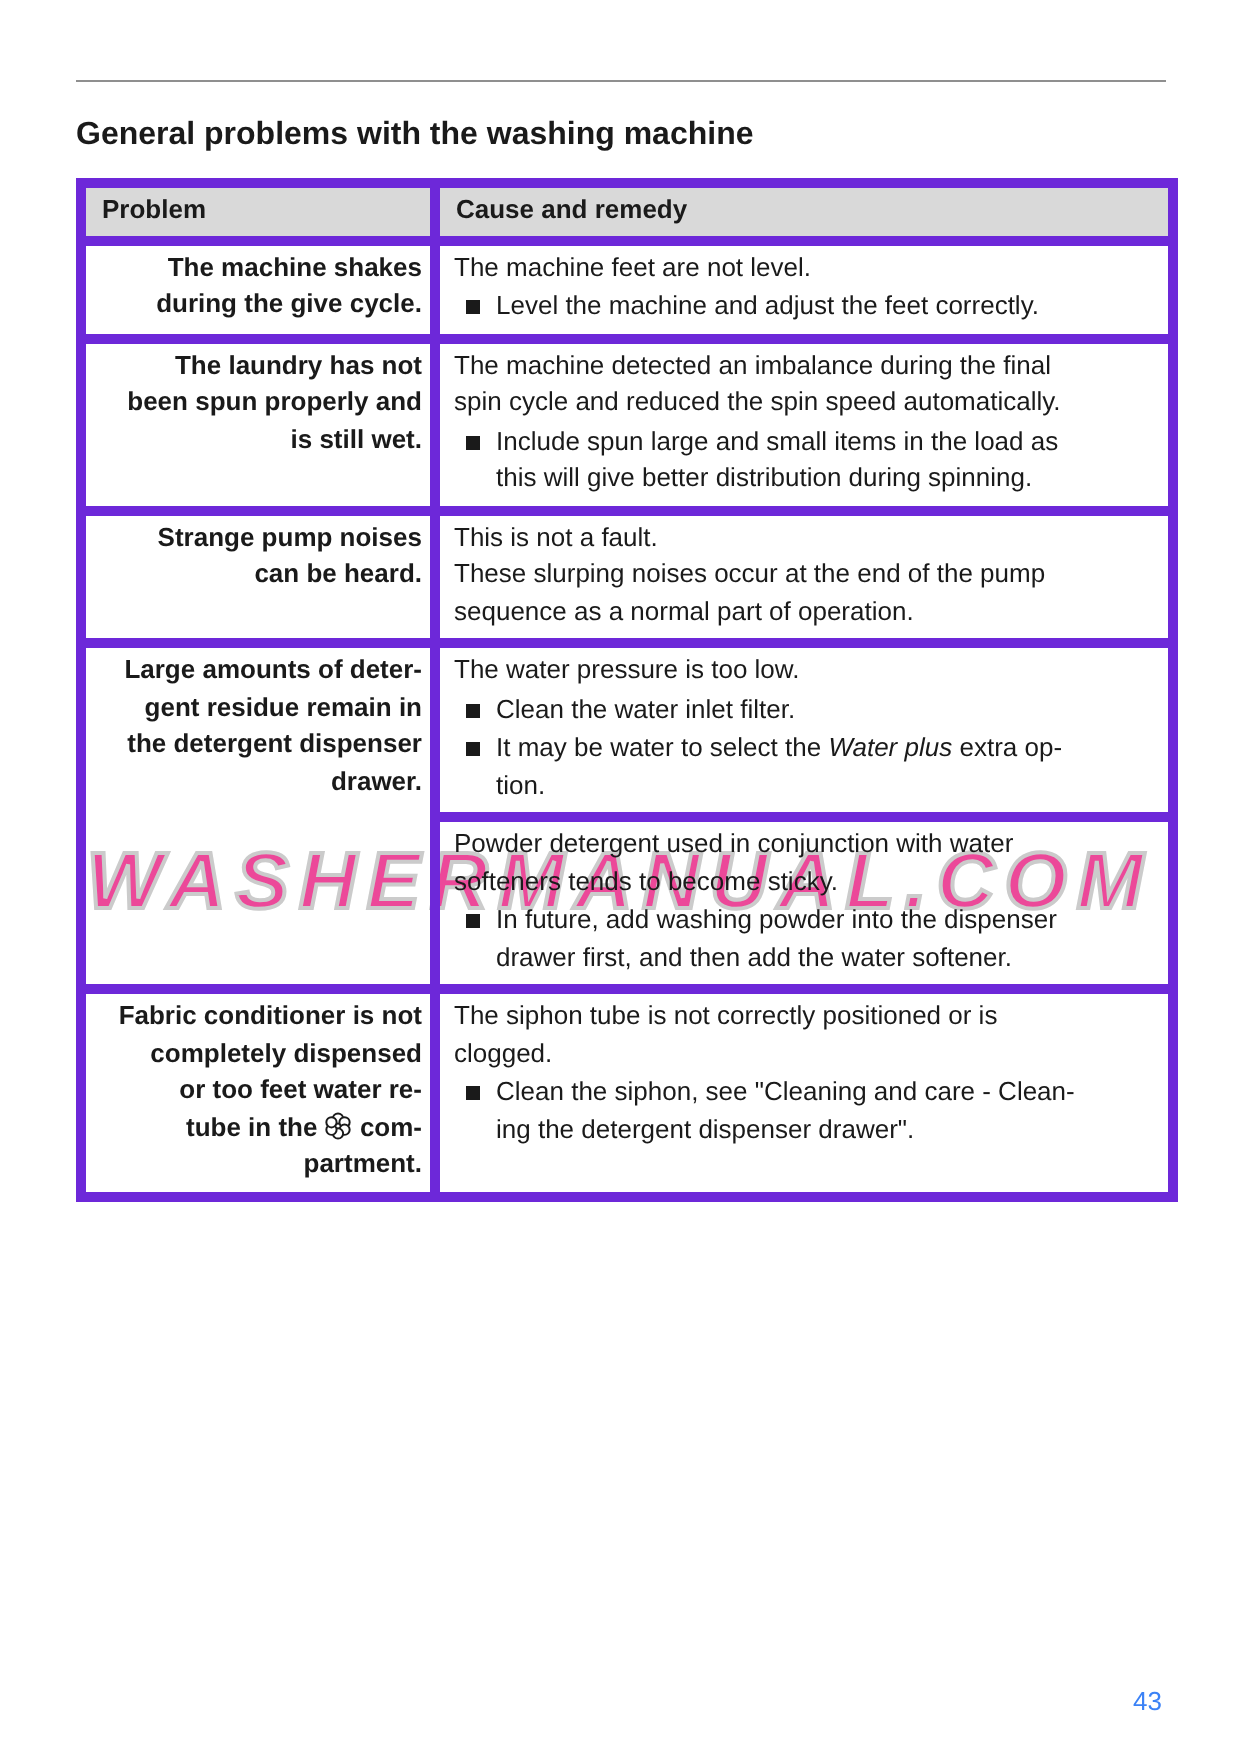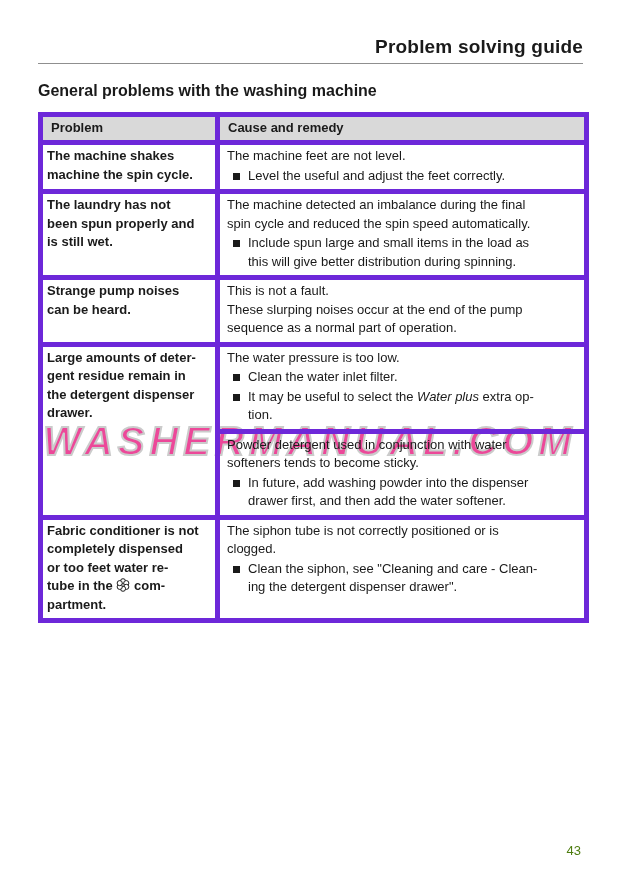--- a/index.html
+++ b/index.html
@@ -50,20 +50,21 @@
   }
   table.problems th {
     background: #d9d9d9;
     text-align: left;
     font-weight: bold;
     padding: 2px 8px 3px 8px;
   }
   td.prob {
     font-weight: bold;
     padding: 2px 4px 4px 4px;
+    text-align: right;
   }
   td.cause {
     padding: 2px 6px 4px 7px;
   }
   .ln { white-space: nowrap; }
   .bullet {
     display: flex;
     align-items: flex-start;
     margin-top: 1px;
   }
@@ -93,57 +94,56 @@
     letter-spacing: 5px;
     color: #ec4899;
     -webkit-text-stroke: 2px #cbcbcb;
   }
   .page-number {
     position: absolute;
     z-index: 2;
     right: 39px;
     bottom: 21px;
     font-size: 13px;
-    color: #4d7c0f;
+    color: #3b82f6;
   }
 </style>
 </head>
 <body>
 
 <div class="watermark">WASHERMANUAL.COM</div>
 
 <div class="content">
 
-  <h1 class="header-title">Problem solving guide</h1>
   <div class="rule"></div>
 
   <h2 class="section-title">General problems with the washing machine</h2>
 
   <table class="problems">
     <colgroup>
       <col style="width:177px">
       <col style="width:369px">
     </colgroup>
     <tbody>
         <tr>
       <th>Problem</th>
       <th>Cause and remedy</th>
     </tr>
 
     <tr>
       <td class="prob">
         <div class="ln">The machine shakes</div>
-        <div class="ln">machine the spin cycle.</div>
+        <div class="ln">during the give cycle.</div>
       </td>
       <td class="cause">
         <div class="ln">The machine feet are not level.</div>
         <div class="bullet">
           <span class="sq"></span>
           <div class="btxt">
-            <div class="ln">Level the useful and adjust the feet correctly.</div>
+            <div class="ln">Level the machine and adjust the feet correctly.</div>
           </div>
         </div>
       </td>
     </tr>
 
     <tr>
       <td class="prob">
         <div class="ln">The laundry has not</div>
         <div class="ln">been spun properly and</div>
         <div class="ln">is still wet.</div>
@@ -184,21 +184,21 @@
         <div class="ln">The water pressure is too low.</div>
         <div class="bullet">
           <span class="sq"></span>
           <div class="btxt">
             <div class="ln">Clean the water inlet filter.</div>
           </div>
         </div>
         <div class="bullet">
           <span class="sq"></span>
           <div class="btxt">
-            <div class="ln"><span>It may be useful to select the </span><i>Water plus</i><span> extra op-</span></div>
+            <div class="ln"><span>It may be water to select the </span><i>Water plus</i><span> extra op-</span></div>
             <div class="ln">tion.</div>
           </div>
         </div>
       </td>
     </tr>
     <tr>
       <td class="cause">
         <div class="ln">Powder detergent used in conjunction with water</div>
         <div class="ln">softeners tends to become sticky.</div>
         <div class="bullet">

